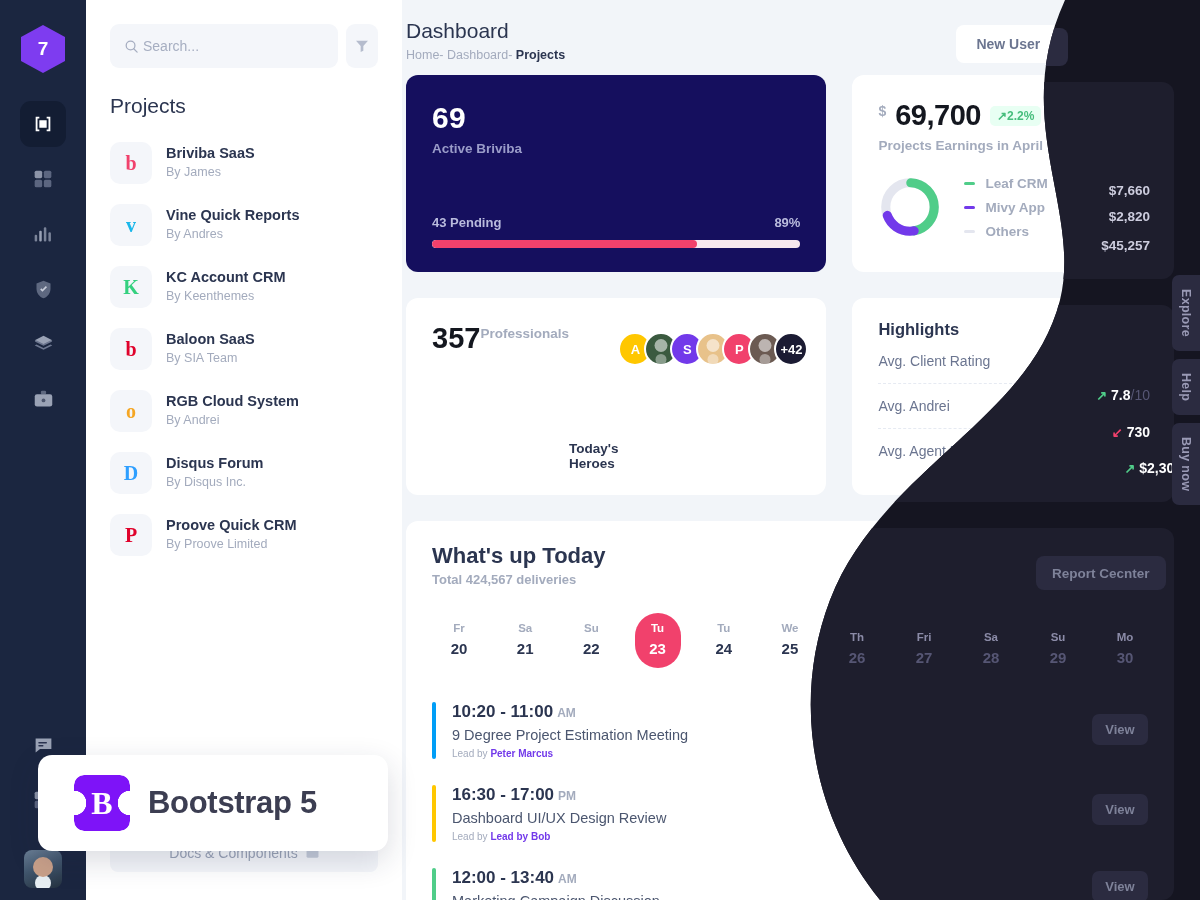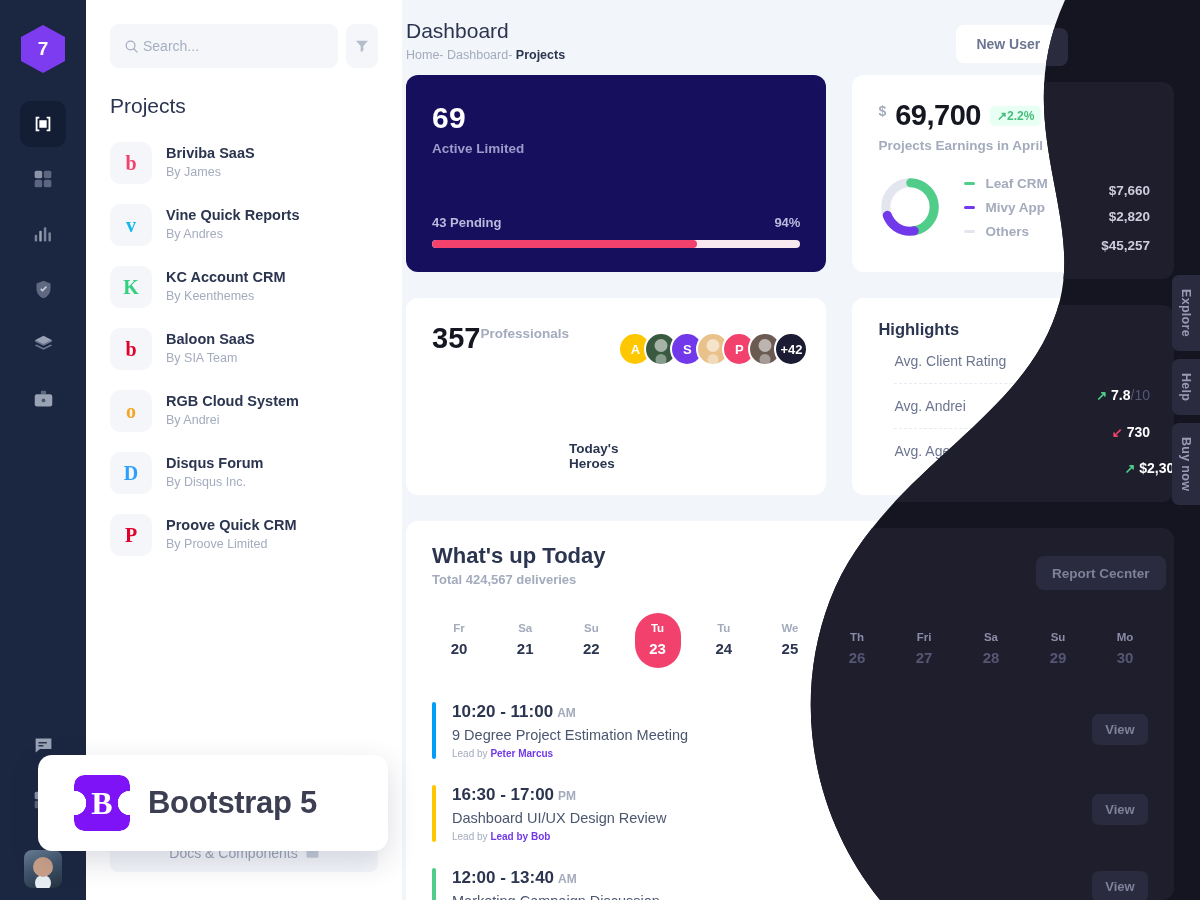--- a/index.html
+++ b/index.html
@@ -145,21 +145,21 @@
   }
   .hero.ph::after {
     content:""; position:absolute; left:50%; top:18%; transform:translateX(-50%);
     width:13px; height:13px; border-radius:50%; background:rgba(255,255,255,.55);
     box-shadow: 0 14px 0 -1px rgba(255,255,255,.4);
   }
 
   
   .card-hl { padding: 22px 26px; height: 197px; }
   .hl-title { font-size: 16.5px; color: #2b3550; font-weight: bold; }
-  .hl-row { display: flex; align-items: flex-end; padding: 14px 0; font-size: 14px; color: #6b7590; margin-left: 16px; }
+  .hl-row { display: flex; align-items: flex-end; padding: 14px 0; font-size: 14px; color: #6b7590; }
   .hl-row + .hl-row { border-top: 1px dashed #e6eaf2; }
   .hl-val { margin-left: auto; display: flex; align-items: center; gap: 9px; font-weight: bold; color: #2b3550; }
   .hl-val .muted { color: #c2c8d6; font-weight: normal; }
 
   
   .wrap-today { padding: 0 26px 0 4px; margin-top: 26px; }
   .card-today { padding: 22px 26px 0 26px; min-height: 362px; }
   .today-head { display: flex; align-items: flex-start; }
   .today-title { font-size: 22px; font-weight: bold; color: #2b3550; }
   .today-sub { font-size: 13px; color: #a3abbd; font-weight: bold; margin-top: 3px; }
@@ -409,24 +409,24 @@
       <div class="top-actions">
         <button class="btn-white">New User</button>
         <button class="btn-blue">New Goal</button>
       </div>
     </div>
 
     <div class="grid">
 
       <div class="card card-active">
         <div class="big-num">69</div>
-        <div class="big-sub">Active Limited</div>
+        <div class="big-sub">Active Briviba</div>
         <div class="prog-row">
           <span>43 Pending</span>
-          <span>94%</span>
+          <span>89%</span>
         </div>
         <div class="prog-track">
           <div class="prog-fill" id="progFill" style="width: 72%;"></div>
         </div>
       </div>
 
       <div class="card card-earn">
         <div class="earn-row">
           <span class="earn-cur">$</span>
           <span class="earn-val">69,700</span>

